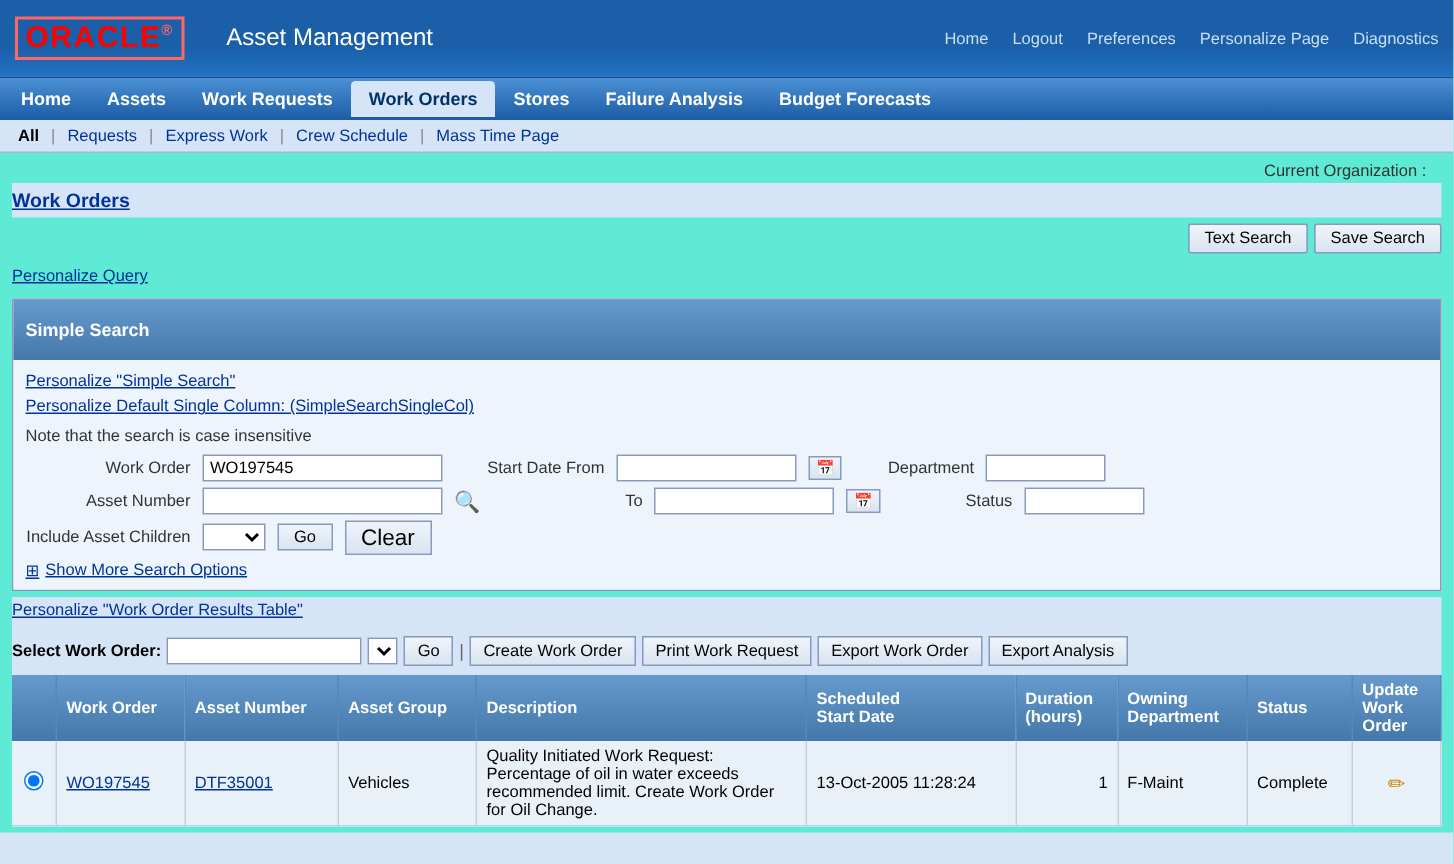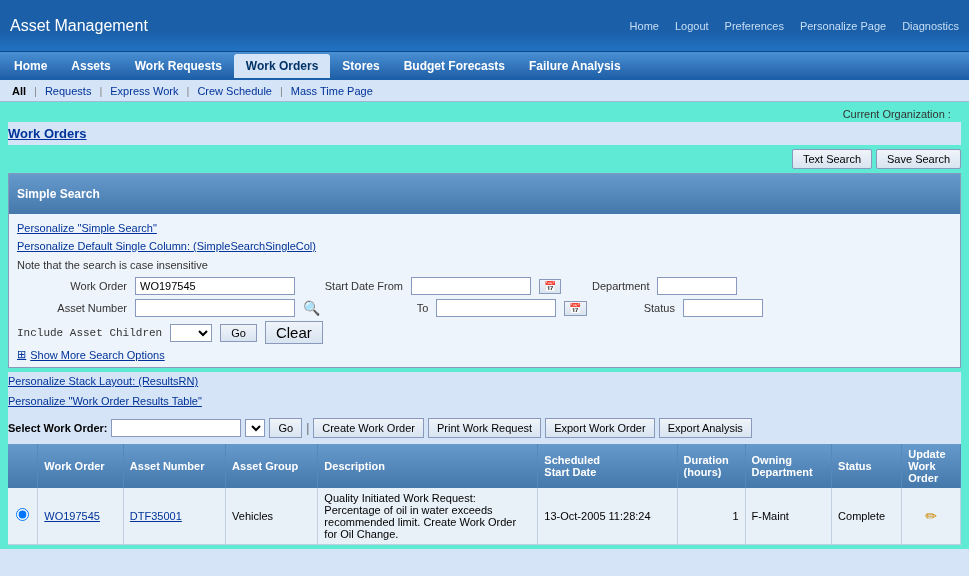--- a/index.html
+++ b/index.html
@@ -325,38 +325,41 @@
       cursor: pointer;
       color: #cc8800;
       font-size: 14px;
     }
     .row-select-radio { cursor: pointer; }
   </style>
 </head>
 <body>
 
 <div id="top-header">
+  <div id="oracle-logo">
+    <span class="oracle-text">ORACLE<span class="oracle-reg">®</span></span>
+  </div>
   <span id="app-title">Asset Management</span>
   <nav id="top-nav">
     <a class="top-nav-link">Home</a>
     <a class="top-nav-link">Logout</a>
     <a class="top-nav-link">Preferences</a>
     <a class="top-nav-link">Personalize Page</a>
     <a class="top-nav-link">Diagnostics</a>
   </nav>
 </div>
 
 <div id="main-nav">
   <button class="main-tab">Home</button>
   <button class="main-tab">Assets</button>
   <button class="main-tab">Work Requests</button>
   <button class="main-tab active">Work Orders</button>
   <button class="main-tab">Stores</button>
+  <button class="main-tab">Failure Analysis</button>
   <button class="main-tab">Budget Forecasts</button>
-  <button class="main-tab">Failure Analysis</button>
 </div>
 
 <div id="sub-nav">
   <a class="sub-nav-link active">All</a>
   <span class="sub-nav-sep">|</span>
   <a class="sub-nav-link">Requests</a>
   <span class="sub-nav-sep">|</span>
   <a class="sub-nav-link">Express Work</a>
   <span class="sub-nav-sep">|</span>
   <a class="sub-nav-link">Crew Schedule</a>
@@ -373,20 +376,21 @@
 
   <div id="page-title-bar">
     <span id="page-title">Work Orders</span>
   </div>
 
   <div id="button-bar">
     <button class="action-btn">Text Search</button>
     <button class="action-btn">Save Search</button>
   </div>
 
+  <a class="personalize-link" id="personalize-query">Personalize Query</a>
 
   <div id="simple-search-section">
     <div id="simple-search-header">
       <span>Simple Search</span>
     </div>
     <div id="simple-search-body">
       <div class="ss-links">
         <a class="ss-link">Personalize "Simple Search"</a>
         <a class="ss-link">Personalize Default Single Column: (SimpleSearchSingleCol)</a>
       </div>
@@ -407,39 +411,38 @@
         <input class="text-input" type="text" style="width: 160px;">
         <button class="search-icon-btn">🔍</button>
         <label class="field-label" style="min-width:100px; text-align:right;">To</label>
         <input class="text-input" type="text" style="width: 120px;">
         <button class="calendar-icon">📅</button>
         <label class="field-label" style="min-width:80px; text-align:right;">Status</label>
         <input class="text-input" type="text" style="width: 80px;">
       </div>
 
       <div style="display:flex; align-items:center; gap:8px; margin-bottom:4px;">
-        <label class="field-label" style="min-width:110px; text-align:right;font-family:Liberation Mono, monospace;">Include Asset Children</label>
+        <label class="field-label" style="min-width:110px; text-align:right;">Include Asset Children</label>
         <select class="select-input">
           <option></option>
           <option>Yes</option>
           <option>No</option>
         </select>
         <button class="btn-go">Go</button>
         <button class="btn-clear">Clear</button>
       </div>
 
       <div class="show-more">
         <span>⊞</span>
         <span>Show More Search Options</span>
       </div>
     </div>
   </div>
 
   <div id="results-section">
-    <a class="personalize-link">Personalize Stack Layout: (ResultsRN)</a>
     <a class="personalize-link">Personalize "Work Order Results Table"</a>
 
     <div id="wo-select-bar">
       <span class="wo-select-label">Select Work Order:</span>
       <input class="wo-select-input" type="text" style="">
       <select class="select-input" style="width:20px; padding:1px;">
         <option></option>
       </select>
       <button class="wo-btn">Go</button>
       <span class="wo-sep">|</span>

